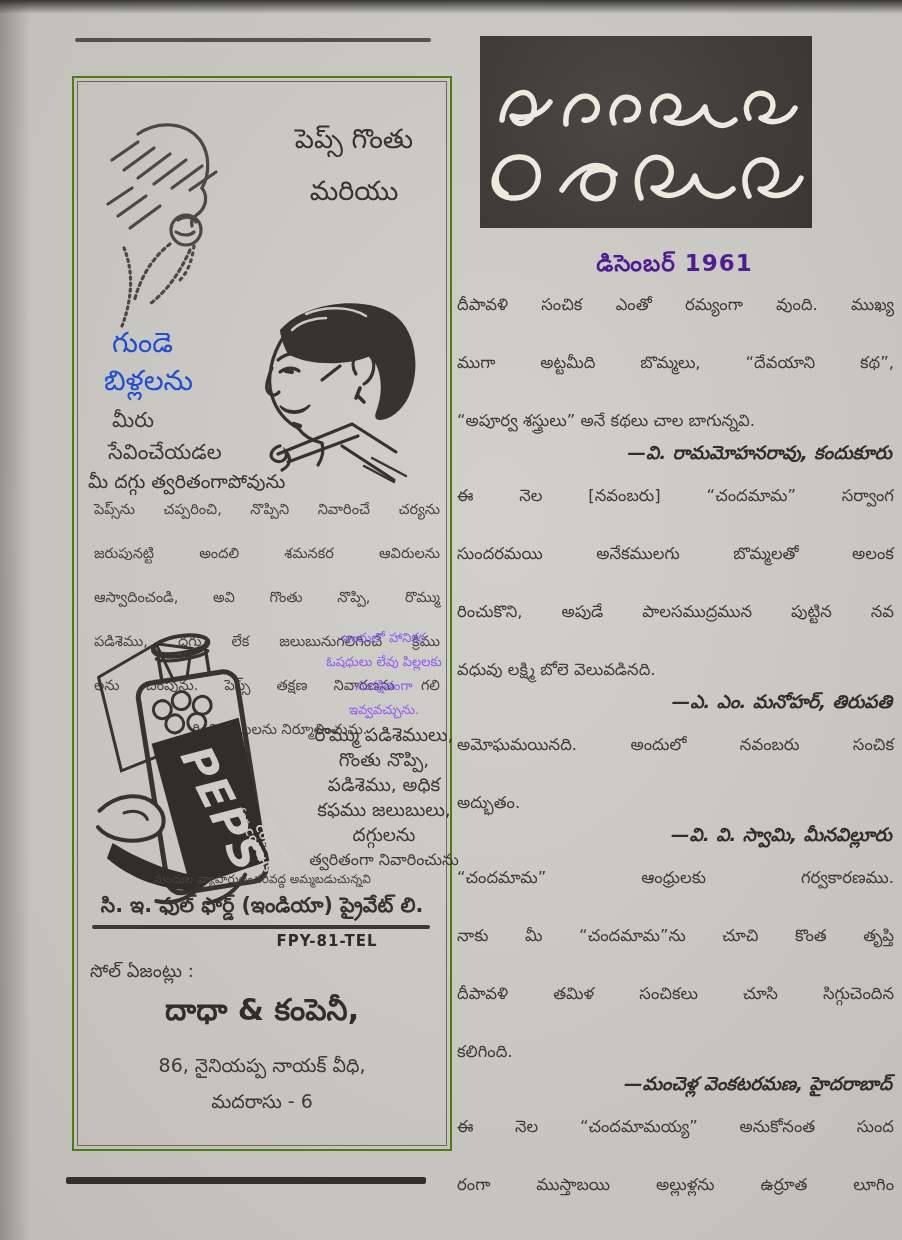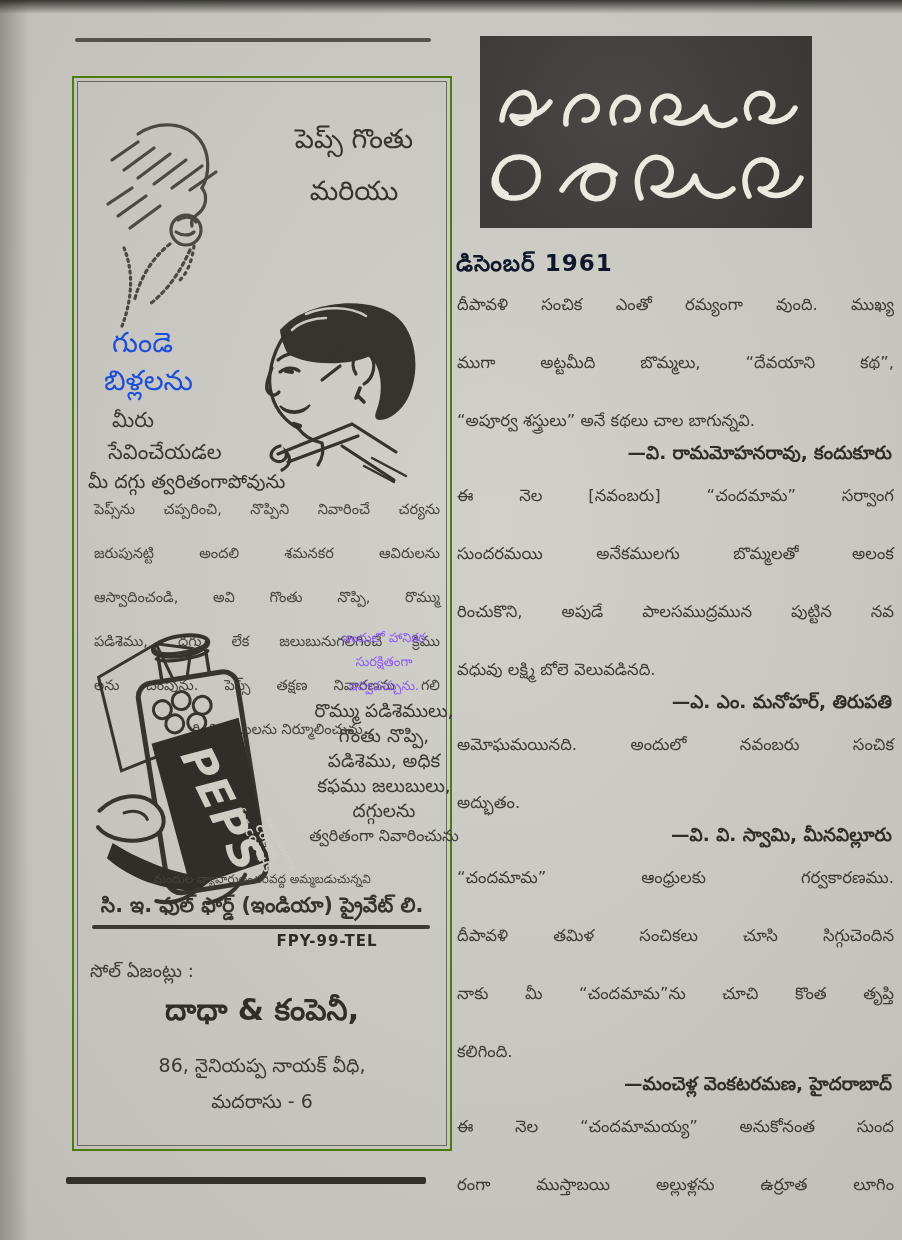--- a/index.html
+++ b/index.html
@@ -44,29 +44,29 @@
   .rule2{left:18px;top:847px;width:338px;height:4px;background:#3a3934;border-radius:2px;}
   .code{left:186px;top:854px;width:134px;text-align:center;font-size:15px;font-weight:bold;letter-spacing:1px;color:#2d2c27;}
   .agents{left:16px;top:882px;width:344px;text-align:left;font-size:18px;color:#3a3932;}
   .agent-name{left:16px;top:914px;width:344px;text-align:center;font-size:30px;font-weight:bold;color:#2f2e28;}
   .addr{width:344px;text-align:center;font-size:19px;color:#3a3932;}
   .addr1{left:16px;top:976px;}
   .addr2{left:16px;top:1012px;}
   
   .masthead{left:480px;top:36px;width:332px;height:192px;
     background:radial-gradient(circle at 42% 40%, #4a4845 0%, #3d3c39 70%, #383734 100%);}
-  .date-heading{left:456px;top:250px;width:437px;text-align:left;
-    font-size:23px;font-weight:bold;letter-spacing:1px;color:#0f172a;}
+  .date-heading{left:456px;top:250px;width:437px;text-align:center;
+    font-size:23px;font-weight:bold;letter-spacing:1px;color:#4c1d95;}
   #letters{left:457px;top:290px;width:437px;}
   .letter{margin-bottom:13px;}
   .line{font-size:16.5px;line-height:29px;color:#3c3b33;text-align:left;}
   .line.j{text-align:justify;}
   .line.j::after{content:"";display:inline-block;width:100%;height:0;}
   .signature{text-align:right;font-weight:bold;font-size:18.5px;line-height:31px;
-    margin-top:2px;padding-right:2px;color:#2f2e28;}
+    margin-top:2px;padding-right:2px;color:#2f2e28;font-style:italic;}
   svg{display:block;}
 </style>
 </head>
 <body>
 
 <div class="abs top-rule"></div>
 
 <div class="abs ad-box">
 
   <svg class="abs" style="left:20px;top:30px;" width="178" height="232" viewBox="0 0 178 232">
@@ -143,34 +143,35 @@
       <text transform="translate(172,210) rotate(73)" font-size="8.5" font-weight="bold" fill="#cfccc4" stroke="none">BRONCHITIS</text>
       <path d="M10,176c20,-14 44,-12 56,2c10,12 8,28 -8,32c-20,5 -44,-4 -52,-18" fill="#c6c4be"></path>
       <path d="M34,182c10,-2 20,2 22,10" stroke-width="3"></path>
       <path d="M18,210c30,26 64,44 96,50l-18,10c-34,-4 -66,-22 -86,-46z" fill="#2f2e29" stroke="none"></path>
       <path d="M96,268c-14,10 -30,12 -44,6 m92,-12c-10,14 -26,22 -42,22"></path>
     </g>
   </svg>
 
   <div class="abs" id="benefits">
       <div class="b-s">ఇందులో హానికర</div>
+      <div class="b-s">ఓషధులు లేవు పిల్లలకు</div>
       <div class="b-s">సురక్షితంగా</div>
       <div class="b-s">ఇవ్వవచ్చును.</div>
       <div class="b-l">రొమ్ము పడిశెములు,</div>
       <div class="b-l">గొంతు నొప్పి,</div>
       <div class="b-l">పడిశెము, అధిక</div>
       <div class="b-l">కఫము జలుబులు,</div>
       <div class="b-l">దగ్గులను</div>
       <div class="b-m">త్వరితంగా నివారించును</div>
     </div>
 
   <div class="abs availability">మందుల వ్యాపారులందరివద్ద అమ్మబడుచున్నవి</div>
   <div class="abs company">సి. ఇ. ఫుల్ ఫోర్డ్ (ఇండియా) ప్రైవేట్ లి.</div>
   <div class="abs rule2"></div>
-  <div class="abs code">FPY-99-TEL</div>
+  <div class="abs code">FPY-81-TEL</div>
   <div class="abs agents">సోల్ ఏజంట్లు :</div>
   <div class="abs agent-name">దాధా &amp; కంపెనీ,</div>
   <div class="abs addr addr1">86, నైనియప్ప నాయక్ వీధి,</div>
   <div class="abs addr addr2">మదరాసు - 6</div>
 </div>
 
 <div class="abs masthead" title="పాఠకులు తెలుపులు">
   <svg width="332" height="192" viewBox="0 0 332 192">
     <g stroke="#ece9e1" fill="none" stroke-width="5.5" stroke-linecap="round" stroke-linejoin="round">
       <path d="M22,84c2,-26 28,-38 32,-16c3,16 -16,28 -22,12c16,4 30,-2 38,-14m16,22c-2,-20 16,-34 27,-25c9,7 3,23 -9,21m30,3c-7,-16 7,-31 19,-24c10,6 5,22 -7,21m28,1c-6,-17 9,-30 20,-23c10,7 3,22 -8,20c13,11 31,3 39,-11c2,17 17,24 30,13m14,-2c-8,-14 4,-28 16,-24c12,4 10,22 -4,24c12,8 28,2 34,-10"></path>
@@ -195,22 +196,22 @@
       <div class="line">వధువు లక్ష్మి బోలె వెలువడినది.</div>
       <div class="signature">—ఎ. ఎం. మనోహర్, తిరుపతి</div>
     </div>
     <div class="letter">
       <div class="line j">అమోఘమయినది. అందులో నవంబరు సంచిక</div>
       <div class="line">అద్భుతం.</div>
       <div class="signature">—వి. వి. స్వామి, మీనవిల్లూరు</div>
     </div>
     <div class="letter">
       <div class="line j">“చందమామ” ఆంధ్రులకు గర్వకారణము.</div>
+      <div class="line j">నాకు మీ “చందమామ”ను చూచి కొంత తృప్తి</div>
       <div class="line j">దీపావళి తమిళ సంచికలు చూసి సిగ్గుచెందిన</div>
-      <div class="line j">నాకు మీ “చందమామ”ను చూచి కొంత తృప్తి</div>
       <div class="line">కలిగింది.</div>
       <div class="signature">—మంచెళ్ల వెంకటరమణ, హైదరాబాద్</div>
     </div>
     <div class="letter">
       <div class="line j">ఈ నెల “చందమామయ్య” అనుకోనంత సుంద</div>
       <div class="line j">రంగా ముస్తాబయి అల్లుళ్లను ఉర్రూత లూగిం</div>
     </div>
   </div>
 
 <div class="abs bottom-rule"></div>

